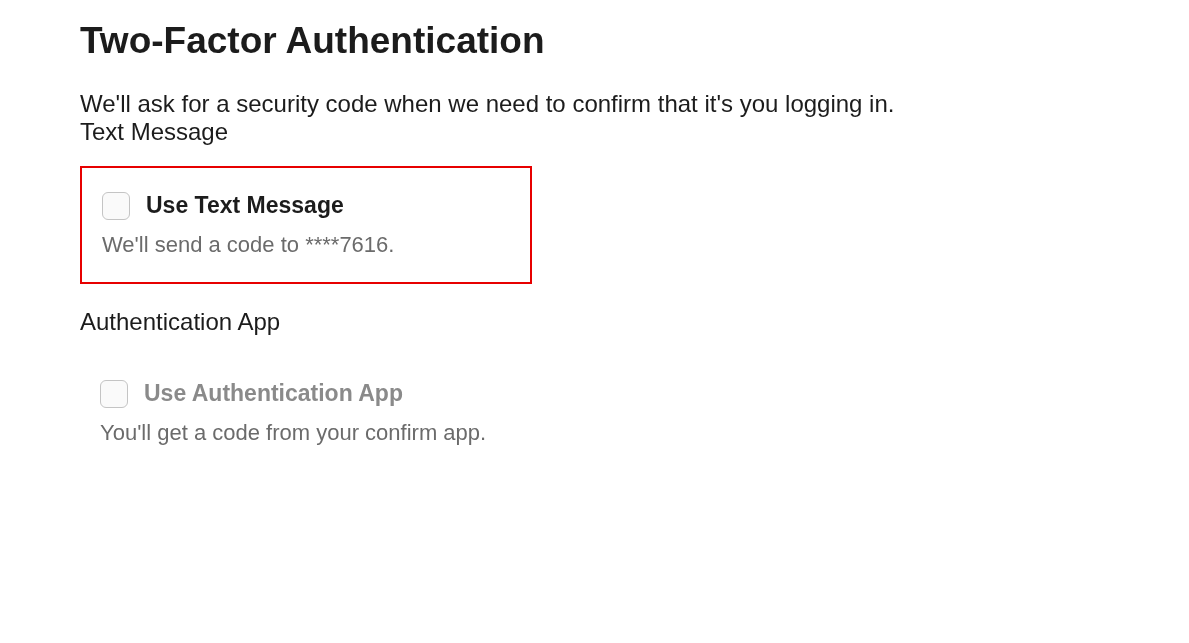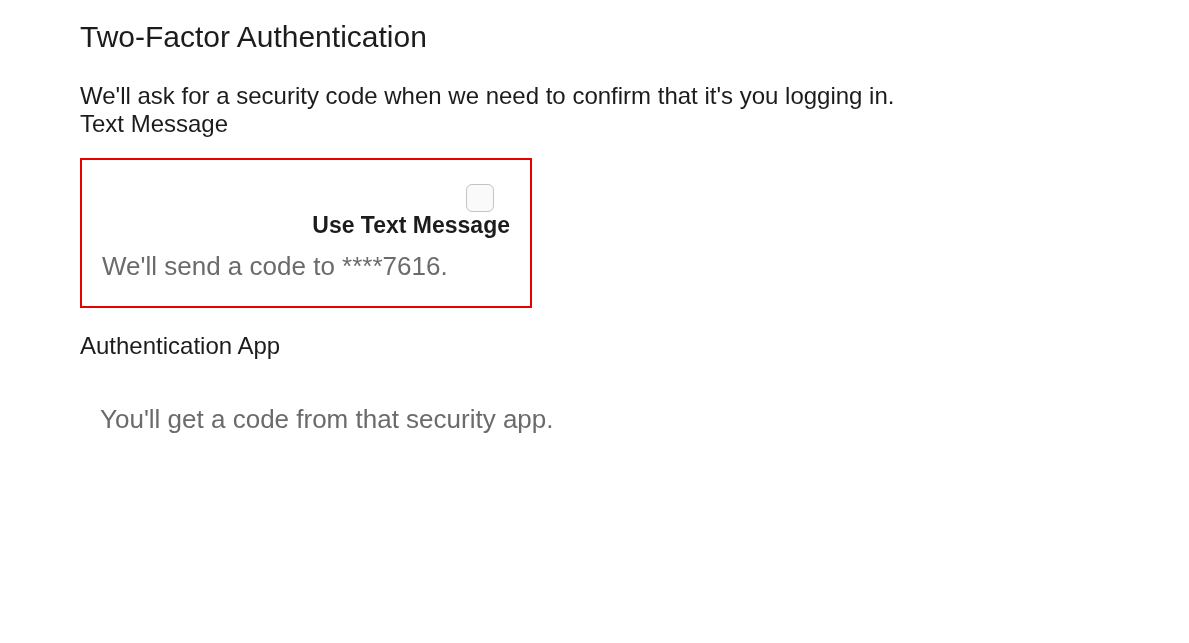--- a/index.html
+++ b/index.html
@@ -7,22 +7,22 @@
       padding: 0;
       box-sizing: border-box;
     }
     body {
       font-family: -apple-system, BlinkMacSystemFont, "Segoe UI", Helvetica, Arial, sans-serif;
       background: #ffffff;
       color: #1c1c1c;
       padding: 20px 80px;
     }
     .page-title {
-      font-size: 30px;
-      font-weight: 400;
+      font-size: 37px;
+      font-weight: 700;
       margin-bottom: 28px;
       color: #1c1c1c;
     }
     .page-description {
       font-size: 24px;
       font-weight: 400;
       color: #1c1c1c;
     }
     .section-heading {
       font-size: 24px;
@@ -33,44 +33,43 @@
     .option-box {
       padding: 24px 20px;
       margin-bottom: 24px;
     }
     .highlighted {
       border: 2px solid #e70000;
       width: 452px;
     }
     .option-row {
       display: flex;
-      align-items: flex-end;
+      align-items: flex-start;
       margin-bottom: 12px;
-      flex-direction: column;
     }
     .checkbox {
       width: 28px;
       height: 28px;
       border: 1px solid #c4c4c4;
       border-radius: 6px;
       background: #fafafa;
       margin-right: 16px;
       cursor: pointer;
       flex-shrink: 0;
     }
     .option-label {
       font-size: 23px;
       font-weight: 600;
       color: #1c1c1c;
     }
     .option-label.muted {
       color: #8a8a8a;
     }
     .option-description {
-      font-size: 26px;
+      font-size: 22px;
       font-weight: 400;
       color: #6b6b6b;
     }
   </style>
 </head>
 <body>
 
 <h1 class="page-title">Two-Factor Authentication</h1>
 <p class="page-description">We'll ask for a security code when we need to confirm that it's you logging in.</p>
 
@@ -80,14 +79,18 @@
   <div class="option-row">
     <div class="checkbox"></div>
     <span class="option-label">Use Text Message</span>
   </div>
   <p class="option-description">We'll send a code to ****7616.</p>
 </div>
 
 <h2 class="section-heading">Authentication App</h2>
 
 <div class="option-box">
-  <p class="option-description">You'll get a code from that security app.</p>
+  <div class="option-row">
+    <div class="checkbox"></div>
+    <span class="option-label muted">Use Authentication App</span>
+  </div>
+  <p class="option-description">You'll get a code from your confirm app.</p>
 </div>
 
 </body></html>

